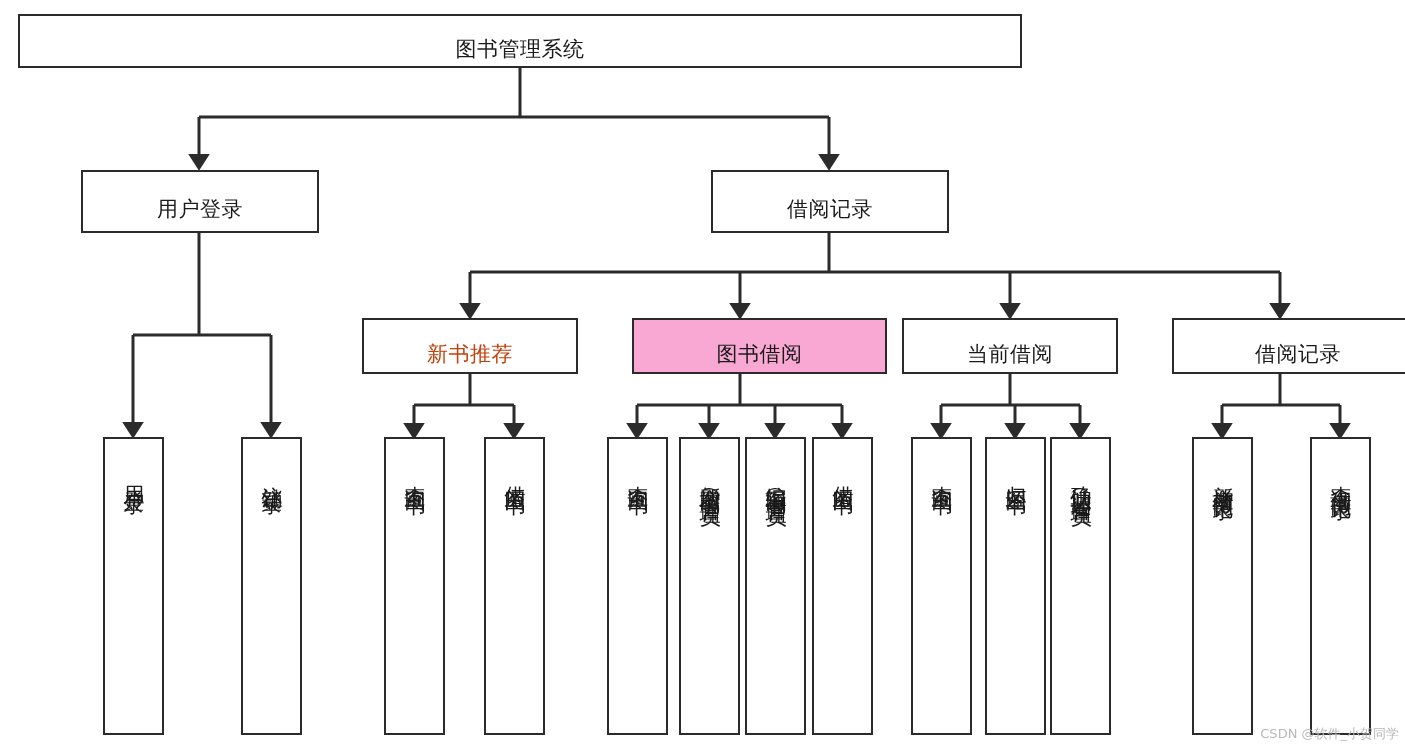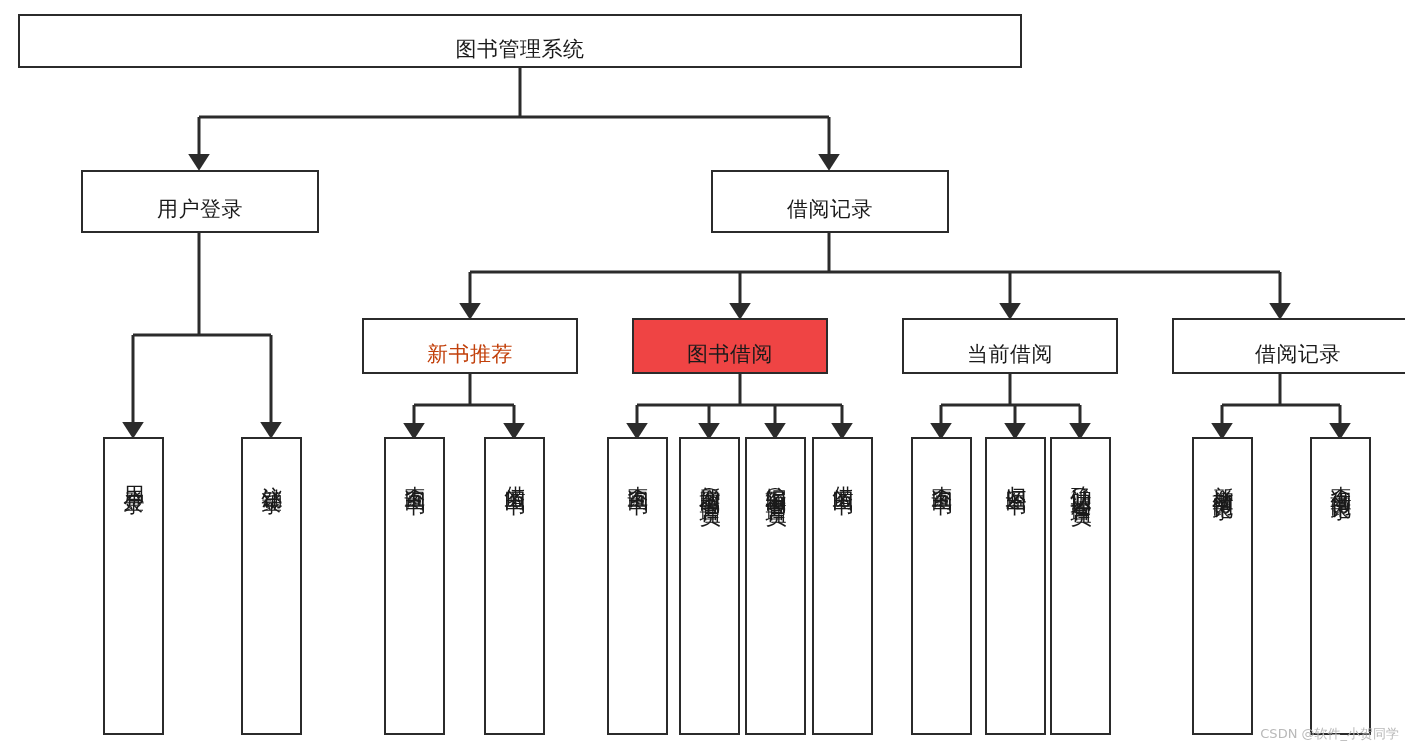--- a/index.html
+++ b/index.html
@@ -131,21 +131,21 @@
   <div class="node" style="left: 81px; top: 170px; width: 238px; height: 63px; border-color: rgb(43, 43, 43); background: rgb(255, 255, 255);">
     <span class="node-label" style="color: rgb(26, 26, 26);">用户登录</span>
   </div>
   <div class="node" style="left: 711px; top: 170px; width: 238px; height: 63px; border-color: rgb(43, 43, 43); background: rgb(255, 255, 255);">
     <span class="node-label" style="color: rgb(26, 26, 26);">借阅记录</span>
   </div>
 
   <div class="node" style="left: 362px; top: 318px; width: 216px; height: 56px; border-color: rgb(43, 43, 43); background: rgb(255, 255, 255);">
     <span class="node-label" style="color: #c2410c;">新书推荐</span>
   </div>
-  <div class="node" style="left: 632px; top: 318px; width: 196px; height: 56px; border-color: rgb(43, 43, 43); background: #ef4444;">
+  <div class="node" style="left: 632px; top: 318px; width: 255px; height: 56px; border-color: rgb(43, 43, 43); background: #f9a8d4;">
     <span class="node-label" style="color: rgb(26, 26, 26);">图书借阅</span>
   </div>
   <div class="node" style="left: 902px; top: 318px; width: 216px; height: 56px; border-color: rgb(43, 43, 43); background: rgb(255, 255, 255);">
     <span class="node-label" style="color: rgb(26, 26, 26);">当前借阅</span>
   </div>
   <div class="node" style="left: 1172px; top: 318px; width: 252px; height: 56px; border-color: rgb(43, 43, 43); background: rgb(255, 255, 255);">
     <span class="node-label" style="color: rgb(26, 26, 26);">借阅记录</span>
   </div>
 
   <div class="node vertical" style="left: 103px; top: 437px; width: 61px; height: 298px; border-color: rgb(43, 43, 43); background: rgb(255, 255, 255);">

